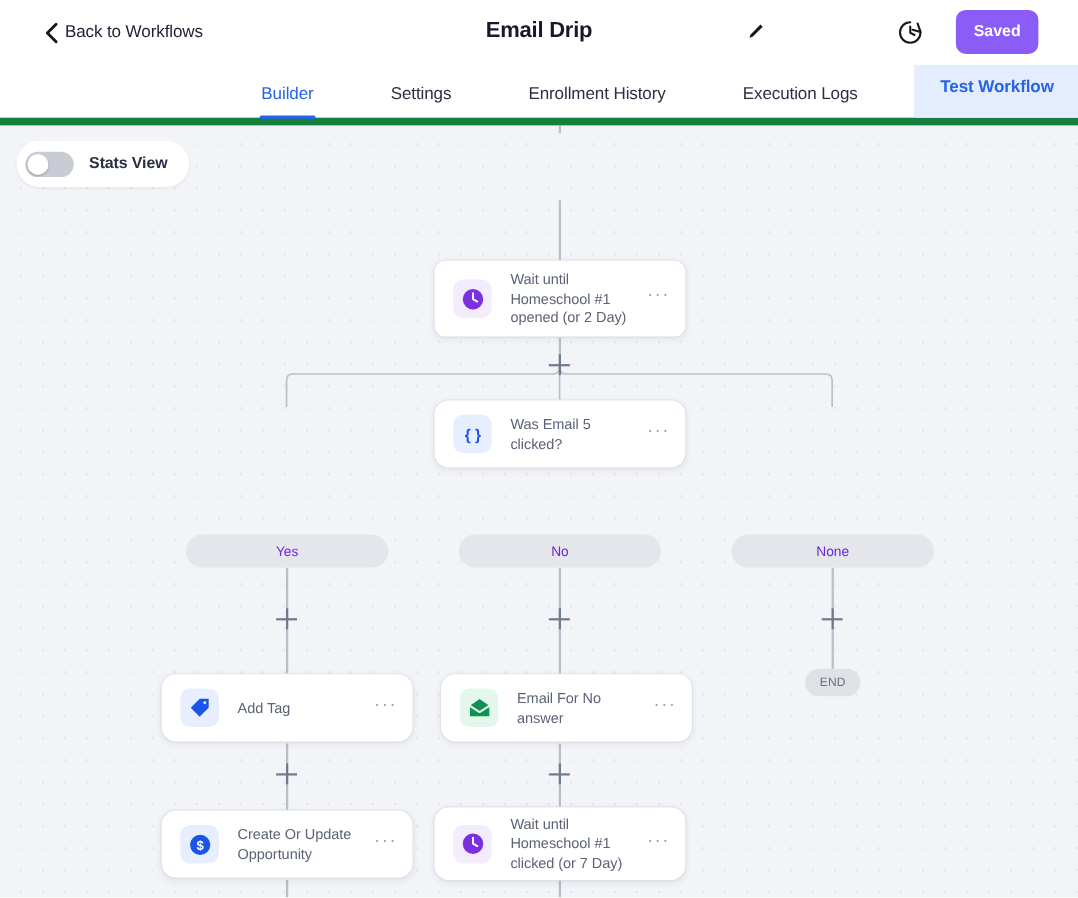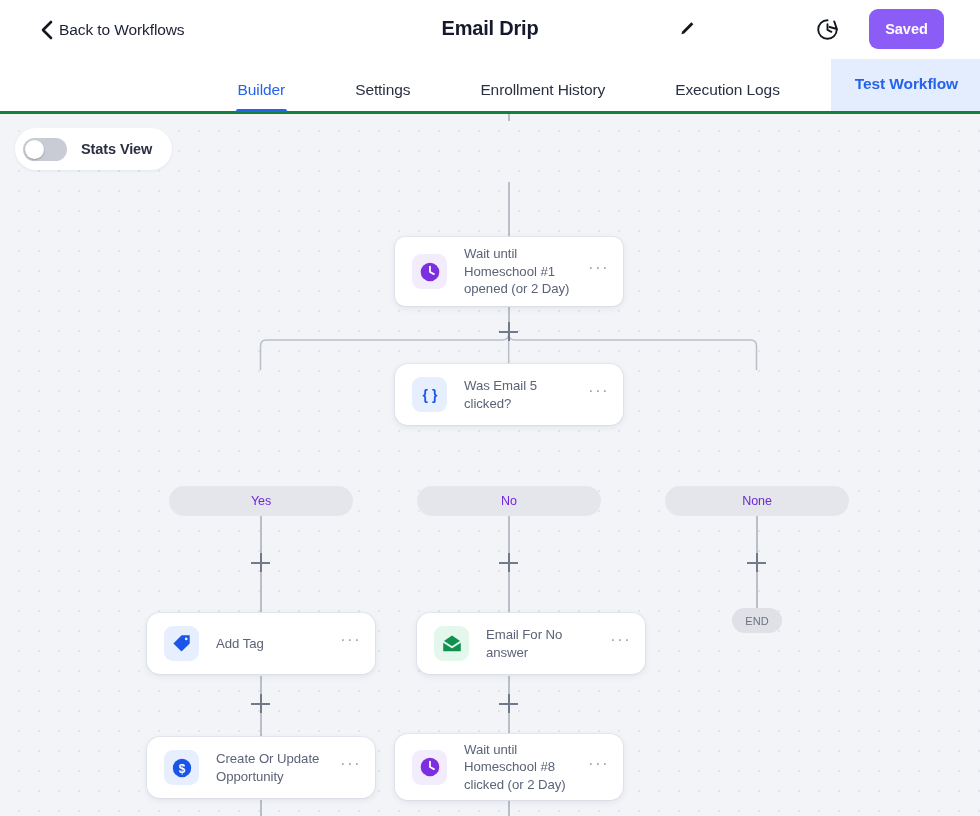--- a/index.html
+++ b/index.html
@@ -93,21 +93,21 @@
     cursor: pointer;
     border: none;
     font-family: "Liberation Sans", sans-serif;
   }
 
   
   .tabbar {
     position: relative;
     height: 55px;
     background: #ffffff;
-    border-bottom: 3px solid #15803d;
+    border-bottom: 7px solid #15803d;
     display: flex;
     align-items: flex-end;
     justify-content: flex-end;
     padding-right: 0;
     z-index: 19;
   }
   .tabs-group {
     display: flex;
     align-items: flex-end;
     gap: 0;
@@ -437,39 +437,39 @@
       <div class="node-icon blue">
         <svg width="22" height="22" viewBox="0 0 22 22">
           <circle cx="11" cy="11" r="9.2" fill="#1a54e8"></circle>
           <text x="11" y="15.6" text-anchor="middle" font-family="'Liberation Sans',sans-serif" font-size="12" font-weight="700" fill="#ffffff">$</text>
         </svg>
       </div>
       <div class="node-label">Create Or Update Opportunity</div>
       <div class="node-dots">···</div>
     </div>
 
-    <div class="node" style="left:417px; top:499px; width:228px; height:61px;">
+    <div class="node" style="left:401px; top:499px; width:228px; height:61px;">
       <div class="node-icon green">
         <svg width="22" height="21" viewBox="0 0 22 21">
           <path d="M2.2 8.6 L11 2.4 L19.8 8.6 L19.8 18.2 L2.2 18.2 Z" fill="#11914f"></path>
           <path d="M2.2 8.6 L11 14.3 L19.8 8.6" fill="none" stroke="#e4f7ec" stroke-width="1.9" stroke-linejoin="round" stroke-linecap="round"></path>
         </svg>
       </div>
       <div class="node-label">Email For No answer</div>
       <div class="node-dots">···</div>
     </div>
 
     <div class="node" style="left:395px; top:620px; width:228px; height:66px;">
       <div class="node-icon purple">
         <svg width="22" height="22" viewBox="0 0 22 22">
           <circle cx="11" cy="11" r="9.3" fill="#7c2fe0"></circle>
           <path d="M11 5.6 L11 11 L14.9 13.1" fill="none" stroke="#ffffff" stroke-width="1.8" stroke-linecap="round" stroke-linejoin="round"></path>
         </svg>
       </div>
-      <div class="node-label">Wait until Homeschool #8 clicked (or 2 Day)</div>
+      <div class="node-label">Wait until Homeschool #1 clicked (or 7 Day)</div>
       <div class="node-dots">···</div>
     </div>
 
     <div class="endpill" style="left:732px; top:494px;">
       <span>END</span>
     </div>
 
   </div>
 </div>
 

